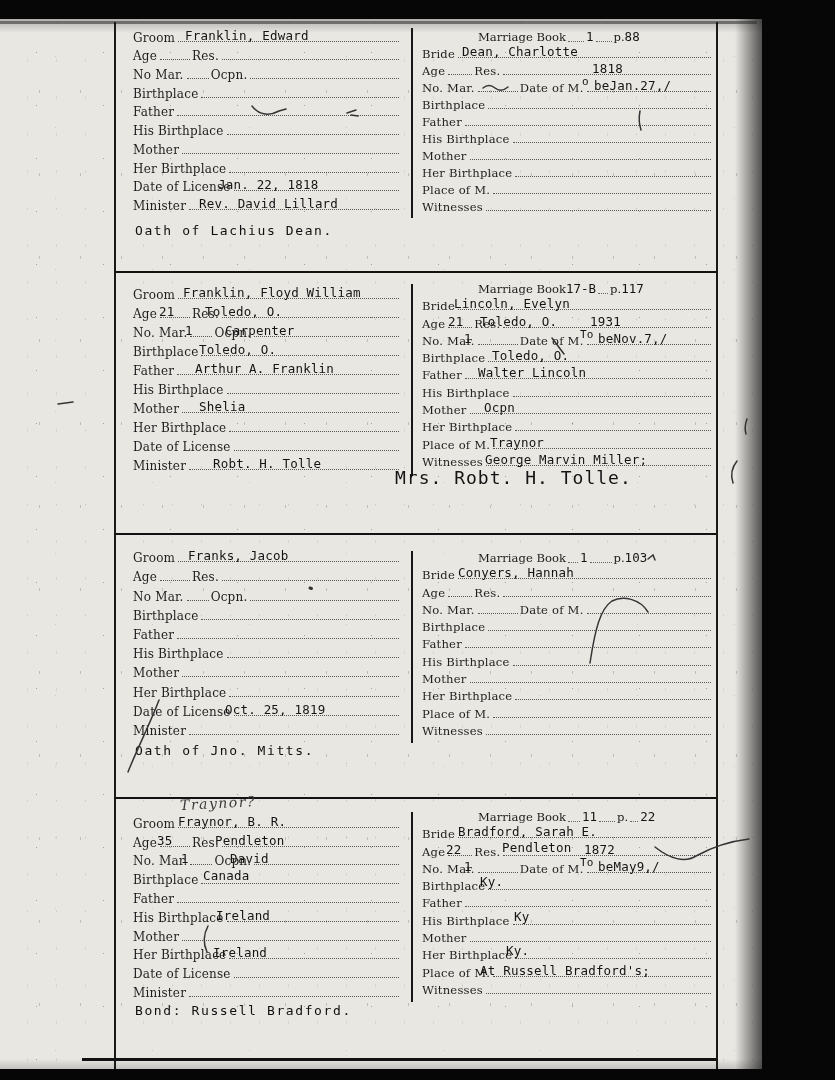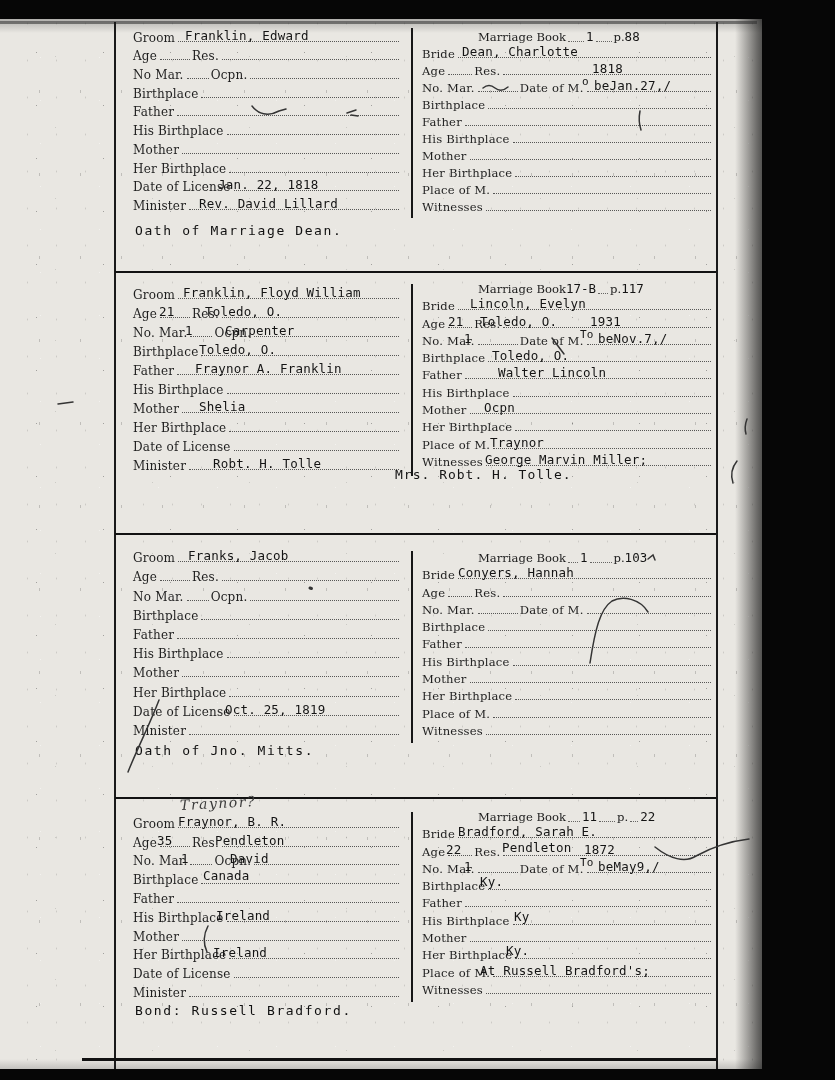--- a/index.html
+++ b/index.html
@@ -40,21 +40,21 @@
   .ldf{flex:0 0 auto;border-bottom:1.6px dotted rgba(45,45,45,.78);margin:0 2px 3px 3px;}
   .tv{position:absolute;bottom:2px;font-family:"DejaVu Sans Mono",monospace;font-size:12.5px;
       color:#141414;white-space:nowrap;letter-spacing:.2px;}
   .sup{bottom:7px;font-size:11px;}
   .hdr{display:flex;align-items:flex-end;height:16px;padding-left:56px;}
   .hlbl{font-size:11.6px;color:#1c1c1c;white-space:nowrap;}
   .hval{font-family:"DejaVu Sans Mono",monospace;font-size:12.5px;color:#141414;white-space:nowrap;}
   .hld{border-bottom:1.6px dotted rgba(45,45,45,.7);margin:0 2px 2px 2px;}
   .note{position:absolute;font-family:"DejaVu Sans Mono",monospace;font-size:13px;color:#101010;
         letter-spacing:1.6px;white-space:nowrap;}
-  .cont{position:absolute;font-family:"DejaVu Sans Mono",monospace;font-size:13px;color:#141414;
+  .cont{position:absolute;font-family:"DejaVu Sans Mono",monospace;font-size:18px;color:#141414;
         letter-spacing:1px;white-space:nowrap;}
   .hw{position:absolute;font-family:"DejaVu Serif",serif;font-style:italic;font-size:14px;
       color:#3a3a3a;letter-spacing:1.5px;transform:rotate(-3deg);white-space:nowrap;}
   .divl{position:absolute;left:278px;width:1.6px;background:#161616;}
   svg.marks{position:absolute;left:0;top:0;pointer-events:none;}
 </style>
 </head>
 <body>
 
 <div class="stage">
@@ -191,21 +191,21 @@
         <span class="lbl">Place of M.</span>
           <span class="ld"></span>
         <span class="tv" style="left:62px;"></span>
       </div>
       <div class="row" style="height:17px;">
         <span class="lbl">Witnesses</span>
           <span class="ld"></span>
         <span class="tv" style="left:58px;"></span>
       </div>
     </div>
-    <div class="note" style="left:2px;top:197px;">Oath of Marriage Dean.</div>
+    <div class="note" style="left:2px;top:197px;">Oath of Lachius Dean.</div>
   </div>
 
   <div class="rec" style="top:278px;height:255px;">
     <div class="divl" style="top:6px;height:192px;"></div>
     <div class="col col-l" style="top:5px;">
       <div class="row" style="height:19px;">
         <span class="lbl">Groom</span>
           <span class="ld"></span>
         <span class="tv" style="left:50px;">Franklin, Floyd William</span>
       </div>
@@ -226,21 +226,21 @@
         <span class="tv" style="left:92px;">Carpenter</span>
       </div>
       <div class="row" style="height:19px;">
         <span class="lbl">Birthplace</span>
           <span class="ld"></span>
         <span class="tv" style="left:66px;">Toledo, O.</span>
       </div>
       <div class="row" style="height:19px;">
         <span class="lbl">Father</span>
           <span class="ld"></span>
-        <span class="tv" style="left:62px;">Fraynor A. Franklin</span>
+        <span class="tv" style="left:62px;">Arthur A. Franklin</span>
       </div>
       <div class="row" style="height:19px;">
         <span class="lbl">His Birthplace</span>
           <span class="ld"></span>
         <span class="tv" style="left:82px;"></span>
       </div>
       <div class="row" style="height:19px;">
         <span class="lbl">Mother</span>
           <span class="ld"></span>
         <span class="tv" style="left:66px;">Shelia</span>
@@ -265,21 +265,21 @@
       <div class="hdr">
         <span class="hlbl">Marriage Book</span>
         <span class="hval">17-B</span>
           <span class="hld" style="width:10px;"></span>
         <span class="hlbl">p.</span>
         <span class="hval">117</span>
       </div>
       <div class="row" style="height:17.3px;">
         <span class="lbl">Bride</span>
           <span class="ld"></span>
-        <span class="tv" style="left:48px;">Lincoln, Evelyn</span>
+        <span class="tv" style="left:32px;">Lincoln, Evelyn</span>
       </div>
       <div class="row" style="height:17.3px;">
         <span class="lbl">Age</span>
           <span class="ldf" style="width:24px;"></span>
         <span class="lbl">Res.</span>
           <span class="ld"></span>
         <span class="tv" style="left:26px;">21</span>
         <span class="tv" style="left:58px;">Toledo, O.</span>
         <span class="tv" style="left:168px;">1931</span>
       </div>
@@ -293,21 +293,21 @@
         <span class="tv" style="left:176px;">beNov.7,/</span>
       </div>
       <div class="row" style="height:17.3px;">
         <span class="lbl">Birthplace</span>
           <span class="ld"></span>
         <span class="tv" style="left:70px;">Toledo, O.</span>
       </div>
       <div class="row" style="height:17.3px;">
         <span class="lbl">Father</span>
           <span class="ld"></span>
-        <span class="tv" style="left:56px;margin-left:20px;">Walter Lincoln</span>
+        <span class="tv" style="left:56px;">Walter Lincoln</span>
       </div>
       <div class="row" style="height:17.3px;">
         <span class="lbl">His Birthplace</span>
           <span class="ld"></span>
         <span class="tv" style="left:92px;"></span>
       </div>
       <div class="row" style="height:17.3px;">
         <span class="lbl">Mother</span>
           <span class="ld"></span>
         <span class="tv" style="left:62px;">Ocpn</span>

